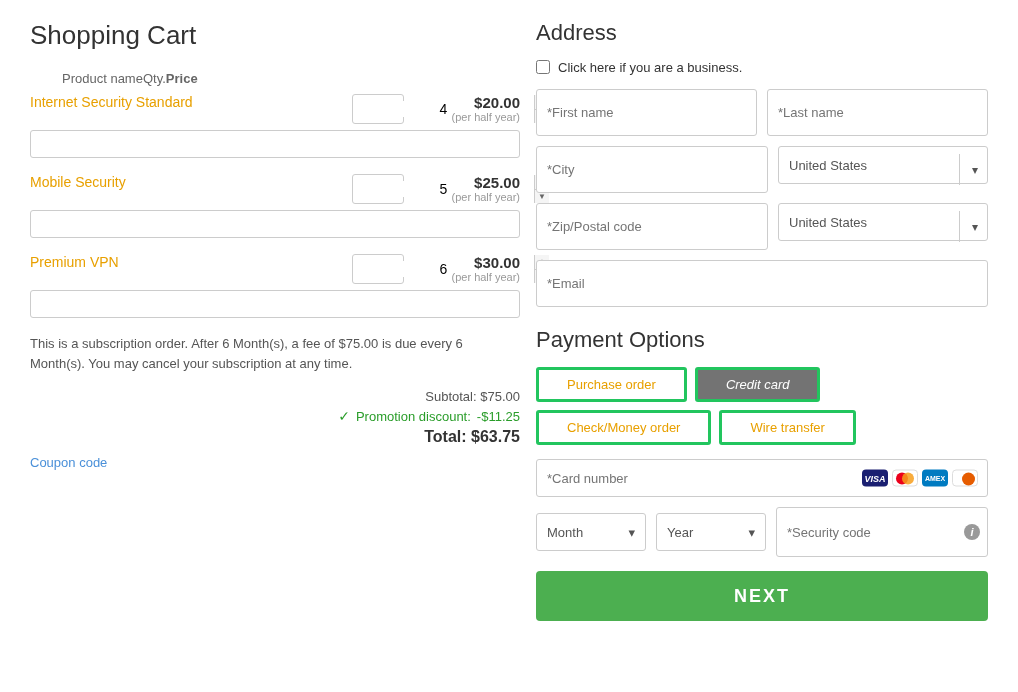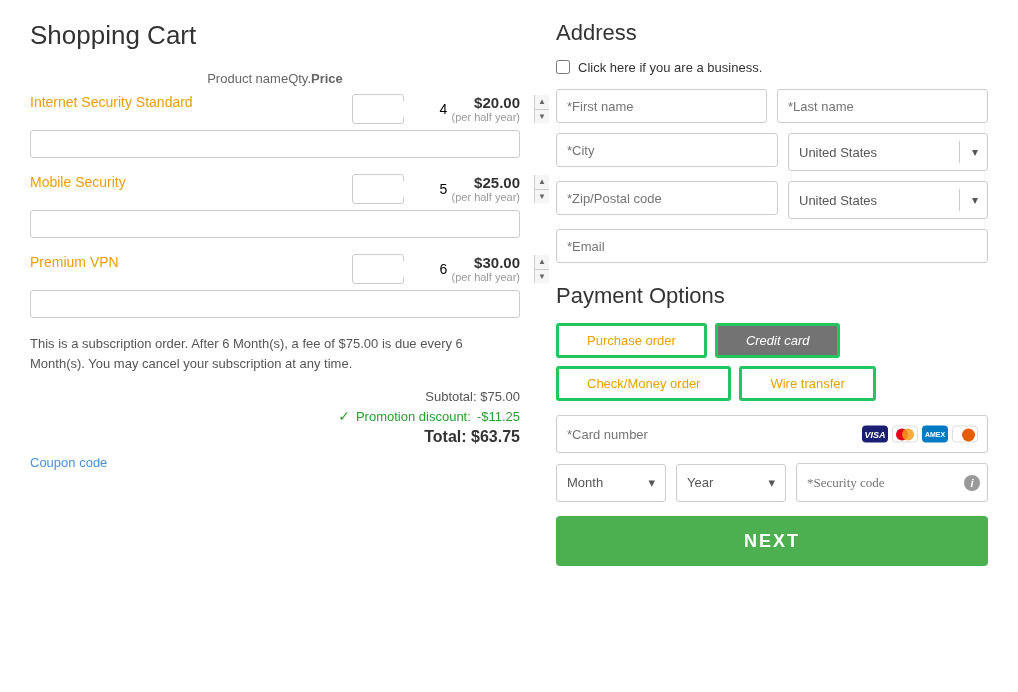--- a/index.html
+++ b/index.html
@@ -7,21 +7,21 @@
       font-family: Arial, sans-serif;
       font-size: 14px;
       color: #333;
       background: #fff;
       width: 1018px;
       min-height: 692px;
       padding: 20px 30px;
     }
     .layout {
       display: flex;
-      gap: 36px;
+      gap: 16px;
     }
     .left-col {
       flex: 0 0 490px;
     }
     .right-col {
       flex: 1;
     }
     h1 {
       font-size: 26px;
       font-weight: normal;
@@ -29,22 +29,23 @@
       margin-bottom: 20px;
     }
     h2 {
       font-size: 22px;
       font-weight: normal;
       color: #333;
       margin-bottom: 14px;
     }
     .product-header {
       display: flex;
-      justify-content: center;
+      justify-content: flex-start;
       margin-bottom: 8px;
+      margin-left: 32px;
     }
     .product-header .label-product { color: #666; font-size: 13px; }
     .product-header .label-qty { color: #666; font-size: 13px; }
     .product-header .label-price { color: #666; font-size: 13px; font-weight: bold; }
     .product-row {
       display: flex;
       align-items: flex-start;
       margin-bottom: 6px;
     }
     .product-name {
@@ -166,21 +167,21 @@
       width: 14px;
       height: 14px;
     }
     .address-row {
       display: flex;
       gap: 10px;
       margin-bottom: 10px;
     }
     .address-input {
       flex: 1;
-      height: 34px;
+      height: 47px;
       border: 1px solid #ccc;
       border-radius: 3px;
       padding: 0 10px;
       font-size: 13px;
       color: #999;
       outline: none;
     }
     .select-wrapper {
       position: relative;
       flex: 1;
@@ -285,28 +286,27 @@
       -webkit-appearance: none;
       cursor: pointer;
       flex: 1;
     }
     .security-code-wrapper {
       position: relative;
       flex: 1;
     }
     .security-input {
       width: 100%;
-      height: 39px;
+      height: 50px;
       border: 1px solid #ccc;
       border-radius: 3px;
       padding: 0 30px 0 10px;
       font-size: 13px;
       color: #999;
       outline: none;
-      font-family: Liberation Serif, serif;
     }
     .info-icon {
       position: absolute;
       right: 8px;
       top: 50%;
       transform: translateY(-50%);
       width: 16px;
       height: 16px;
       border-radius: 50%;
       background: #999;

